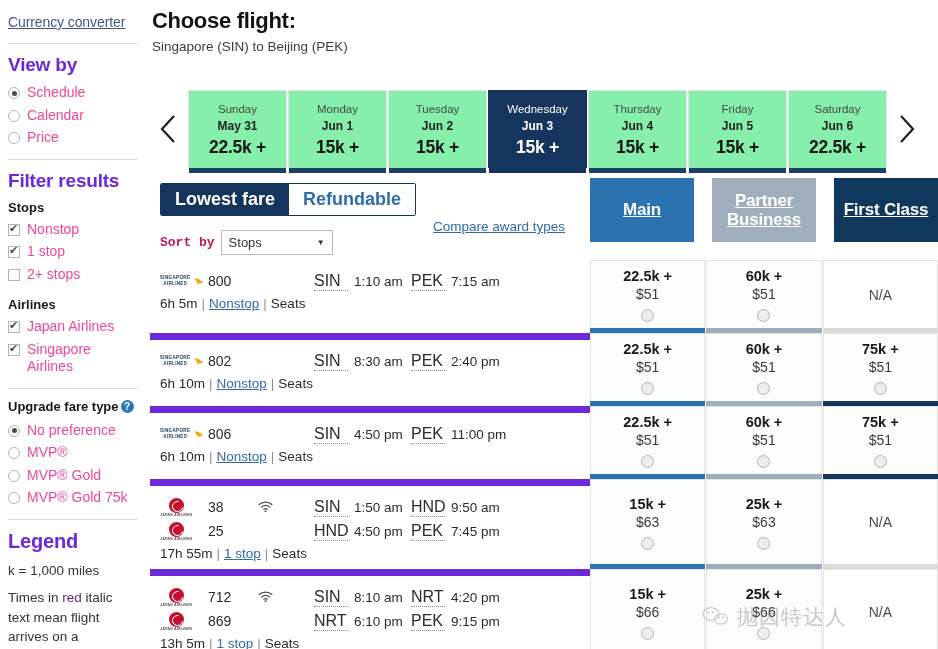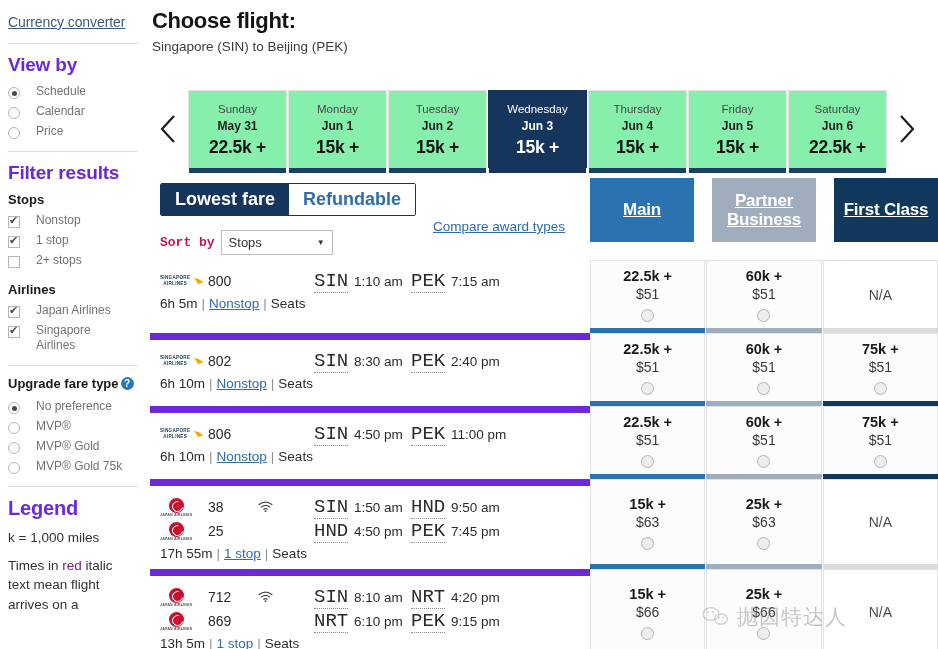--- a/index.html
+++ b/index.html
@@ -26,22 +26,22 @@
   .side-rule { border-top: 1px solid #dcdcdc; margin: 12px 0 10px 0; }
   .side-h {
     font-size: 19px; font-weight: bold; color: #6d28d9;
     margin: 0 0 8px 0; letter-spacing: -0.2px;
   }
   .side-sub {
     font-size: 13px; font-weight: bold; color: #191919;
     margin: 0 0 6px 0;
   }
   .opt-row {
-    display: flex; align-items: flex-start; gap: 16px;
-    font-size: 12px; color: #737373; margin-bottom: 5px; line-height: 1.25;
+    display: flex; align-items: flex-start; gap: 7px;
+    font-size: 14px; color: #ec4899; margin-bottom: 5px; line-height: 1.25;
     cursor: pointer;
   }
   .opt-row .lbl { padding-top: 0px; }
   .radio {
     width: 12px; height: 12px; border-radius: 50%;
     border: 1px solid #b5b5b5; background: #fdfdfd;
     flex: none; margin-top: 3px; position: relative;
   }
   .radio.on::after {
     content: ""; position: absolute; left: 2.5px; top: 2.5px;
@@ -151,22 +151,22 @@
     width: 440px; padding: 9px 8px 8px 10px; position: relative;
     border-top: 7px solid #6d28d9;
   }
   .frow:first-child .finfo { border-top: none; }
   .leg { display: flex; align-items: center; height: 24px; }
   .logo-slot { width: 48px; flex: none; display: flex; align-items: center; }
   .fnum { width: 50px; flex: none; font-size: 14px; color: #2b2b2b; }
   .wifi-slot { width: 56px; flex: none; display: flex; align-items: center; }
   .seg-times { display: flex; align-items: baseline; }
   .apt {
-    font-size: 19px; color: #2b2b2b; width: 34px;
-    border-bottom: 1px dotted #8a8a8a; text-align: left; cursor: pointer; font-family: Liberation Mono, monospace;
+    font-size: 16px; color: #2b2b2b; width: 34px;
+    border-bottom: 1px dotted #8a8a8a; text-align: left; cursor: pointer;
   }
   .tm { font-size: 13.5px; color: #2b2b2b; width: 63px; padding-left: 6px; }
   .fmeta { font-size: 13.5px; color: #2b2b2b; margin-top: 3px; }
   .fmeta .dur { }
   .fmeta .sep { color: #8f8f8f; margin: 0 4px; }
   .fmeta .stops { color: #2f6ca8; text-decoration: underline; cursor: pointer; }
   .fmeta .seats { color: #2b2b2b; cursor: pointer; }
 
   
   .sq-logo { display: flex; align-items: center; gap: 2px; }

